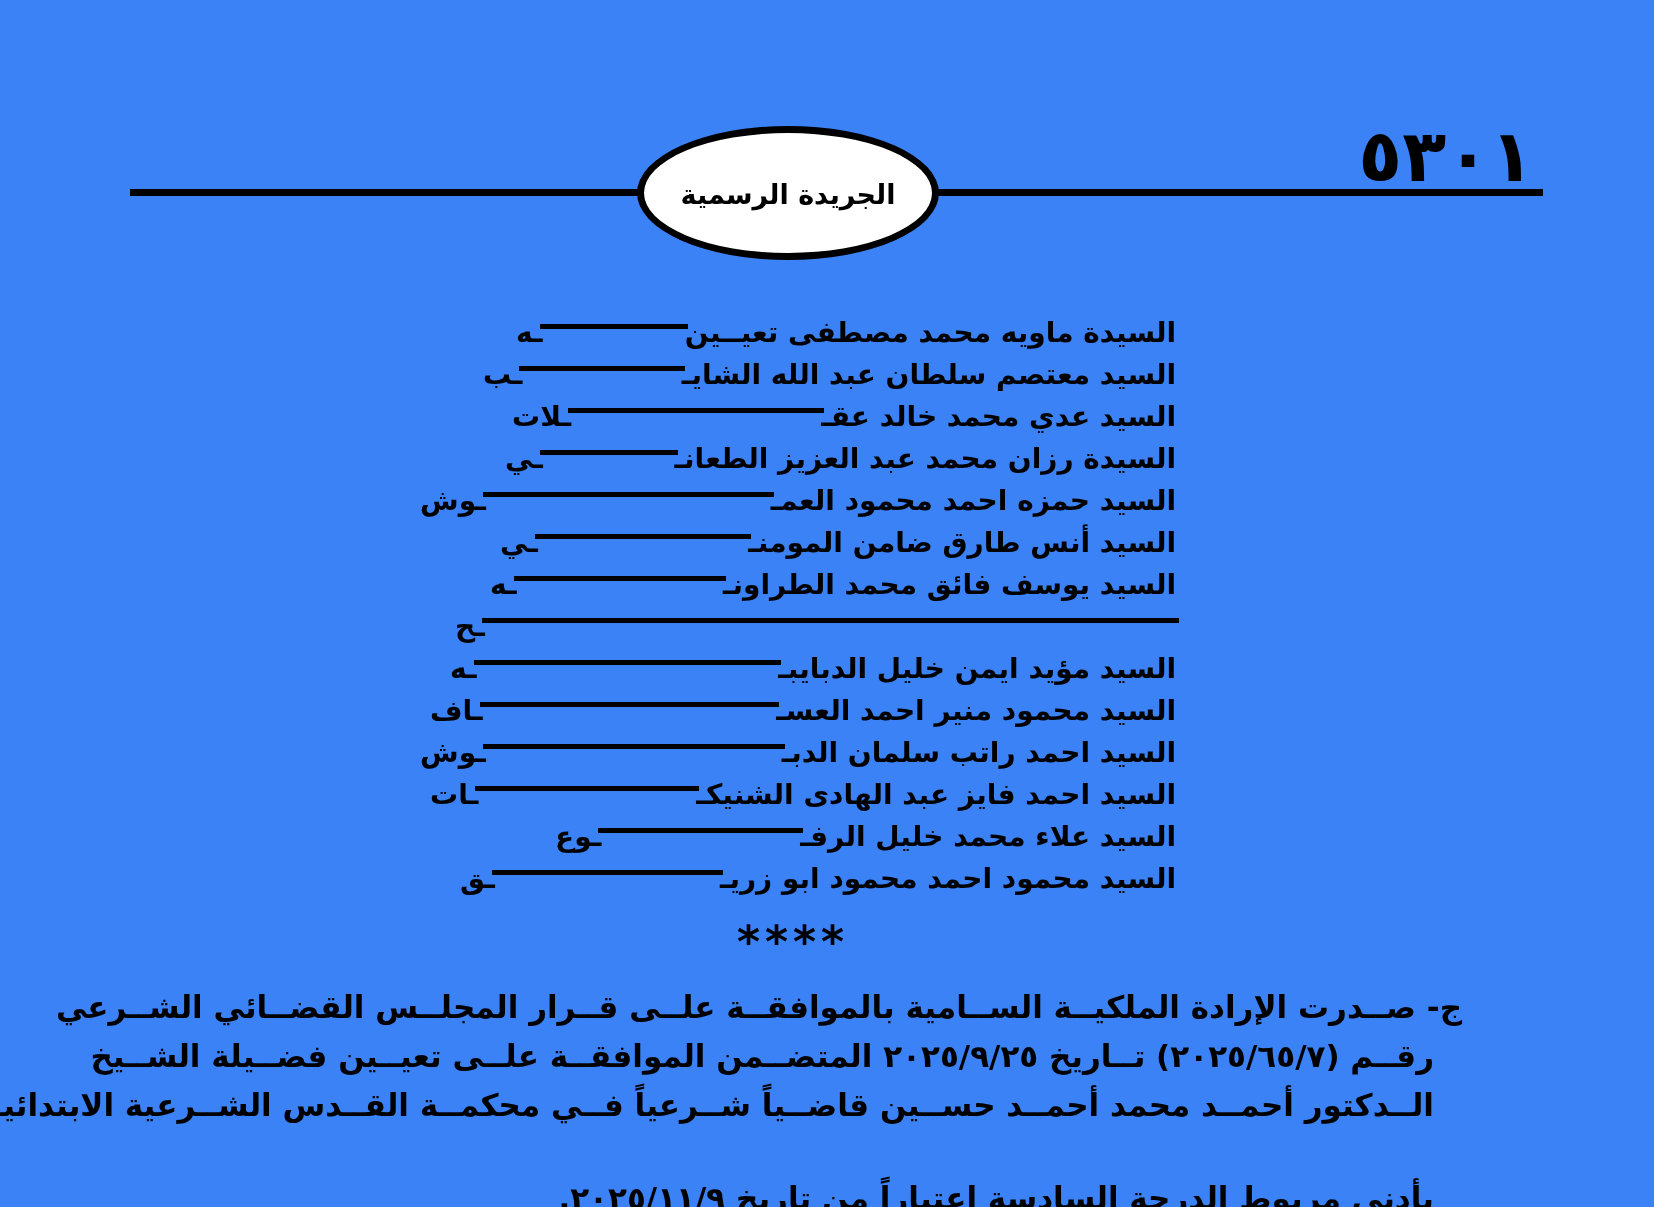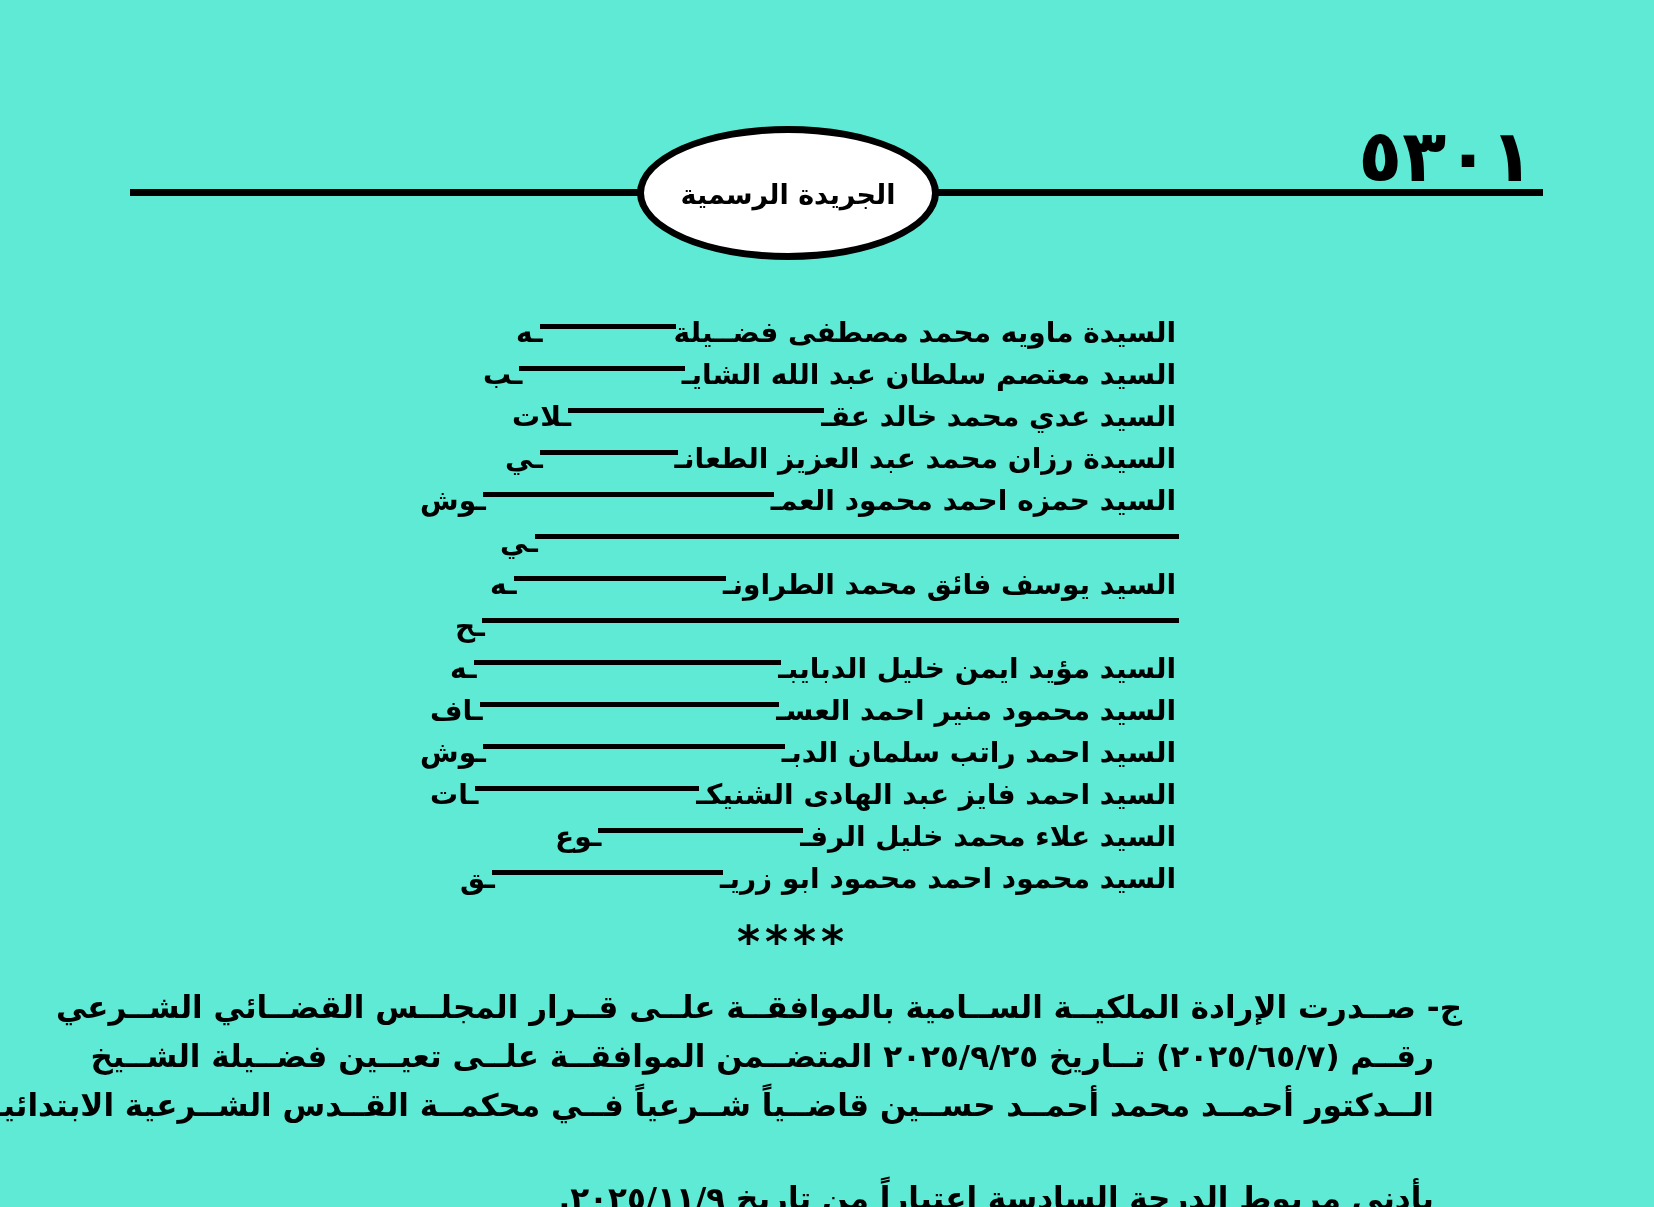--- a/index.html
+++ b/index.html
@@ -1,17 +1,17 @@
 <!DOCTYPE html>
 <html lang="ar"><head>
 <meta charset="utf-8">
 <style>
   html,body { margin:0; padding:0; background:#e8e8e8; }
   .page {
-    position:relative; width:1654px; height:1207px; background:#5eead4;
+    position:relative; width:1654px; height:1207px; background:#3b82f6;
     font-family:"DejaVu Sans", sans-serif; color:#000; overflow:hidden;
     margin:0 auto;
   }
 
   
   .rule {
     position:absolute; left:130px; top:189px; width:1413px; height:7px;
     background:#000;
   }
   .ellipse {
@@ -81,21 +81,21 @@
 <div class="page">
 
   <div class="rule"></div>
   <div class="ellipse">
     <span class="gazette-title">الجريدة الرسمية</span>
   </div>
   <div class="page-number">٥٣٠١</div>
 
   <div class="names">
     <div class="name-line">
-      <span class="nb">السيدة ماويه محمد مصطفى فضــيلة</span>
+      <span class="nb">السيدة ماويه محمد مصطفى تعيــين</span>
       <span class="kashida"></span>
       <span class="nt">ـه</span>
     </div>
     <div class="name-line">
       <span class="nb">السيد معتصم سلطان عبد الله الشايـ</span>
       <span class="kashida"></span>
       <span class="nt">ـب</span>
     </div>
     <div class="name-line">
       <span class="nb">السيد عدي محمد خالد عقـ</span>
@@ -106,20 +106,21 @@
       <span class="nb">السيدة رزان محمد عبد العزيز الطعانـ</span>
       <span class="kashida"></span>
       <span class="nt">ـي</span>
     </div>
     <div class="name-line">
       <span class="nb">السيد حمزه احمد محمود العمـ</span>
       <span class="kashida"></span>
       <span class="nt">ـوش</span>
     </div>
     <div class="name-line">
+      <span class="nb">السيد أنس طارق ضامن المومنـ</span>
       <span class="kashida"></span>
       <span class="nt">ـي</span>
     </div>
     <div class="name-line">
       <span class="nb">السيد يوسف فائق محمد الطراونـ</span>
       <span class="kashida"></span>
       <span class="nt">ـه</span>
     </div>
     <div class="name-line">
       <span class="kashida"></span>

